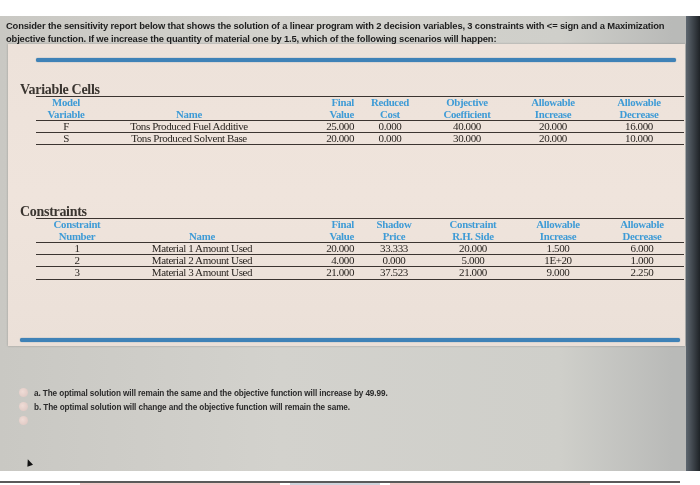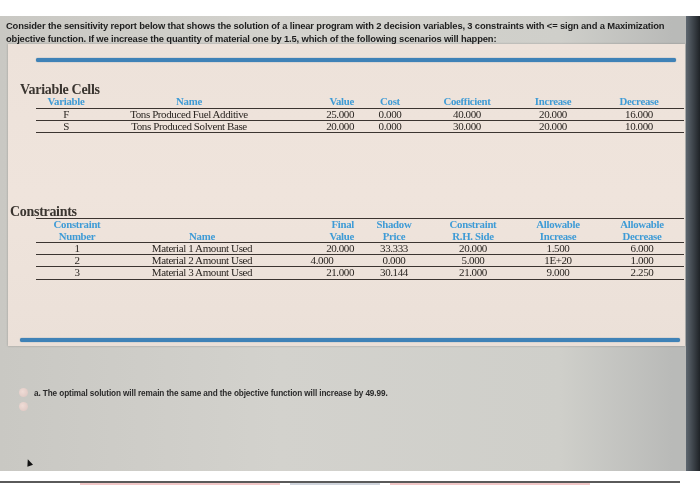--- a/index.html
+++ b/index.html
@@ -89,20 +89,29 @@
     <colgroup>
       <col style="width:60px">
         <col style="width:186px">
         <col style="width:76px">
         <col style="width:64px">
         <col style="width:90px">
         <col style="width:82px">
         <col style="width:90px">
     </colgroup>
     <thead>
+      <tr class="h-top">
+        <th>Model</th>
+        <th></th>
+        <th style="text-align:right">Final</th>
+        <th>Reduced</th>
+        <th>Objective</th>
+        <th>Allowable</th>
+        <th>Allowable</th>
+      </tr>
       <tr class="h-bot">
         <th>Variable</th>
         <th>Name</th>
         <th style="text-align:right">Value</th>
         <th>Cost</th>
         <th>Coefficient</th>
         <th>Increase</th>
         <th>Decrease</th>
       </tr>
     </thead>
@@ -121,21 +130,21 @@
         <td>Tons Produced Solvent Base</td>
         <td style="text-align:right">20.000</td>
         <td>0.000</td>
         <td>30.000</td>
         <td>20.000</td>
         <td>10.000</td>
       </tr>
     </tbody>
   </table>
 
-  <div class="section-title" style="left:2px; top:160px;">Constraints</div>
+  <div class="section-title" style="left:12px; top:160px;">Constraints</div>
 
   <table class="rep" style="left:28px; top:174px; width:648px;">
     <colgroup>
       <col style="width:82px">
         <col style="width:168px">
         <col style="width:72px">
         <col style="width:72px">
         <col style="width:86px">
         <col style="width:84px">
         <col style="width:84px">
@@ -166,46 +175,49 @@
         <td>Material 1 Amount Used</td>
         <td style="text-align:right">20.000</td>
         <td>33.333</td>
         <td>20.000</td>
         <td>1.500</td>
         <td>6.000</td>
       </tr>
       <tr>
         <td>2</td>
         <td>Material 2 Amount Used</td>
-        <td style="">4.000</td>
+        <td style="text-align:right">4.000</td>
         <td>0.000</td>
         <td>5.000</td>
         <td>1E+20</td>
         <td>1.000</td>
       </tr>
       <tr>
         <td>3</td>
         <td>Material 3 Amount Used</td>
         <td style="text-align:right">21.000</td>
-        <td>30.144</td>
+        <td>37.523</td>
         <td>21.000</td>
         <td>9.000</td>
         <td>2.250</td>
       </tr>
     </tbody>
   </table>
 
   <div class="blue-bar" style="left:12px; top:294px; width:660px;"></div>
 </div>
 
 <div class="options">
   <div class="option">
     <span class="radio"></span><span>a. The optimal solution will remain the same and the objective function will increase by 49.99.</span>
   </div>
   <div class="option">
+    <span class="radio"></span><span>b. The optimal solution will change and the objective function will remain the same.</span>
+  </div>
+  <div class="option">
     <span class="radio"></span>
   </div>
 </div>
 
 <div class="cursor"></div>
 <div class="bottom-rule"></div>
 <div class="bottom-glow" style="left:80px; width:200px;"></div>
 <div class="bottom-glow" style="left:290px; width:90px; background:#cfd4dc;"></div>
 <div class="bottom-glow" style="left:390px; width:200px;"></div>
 

